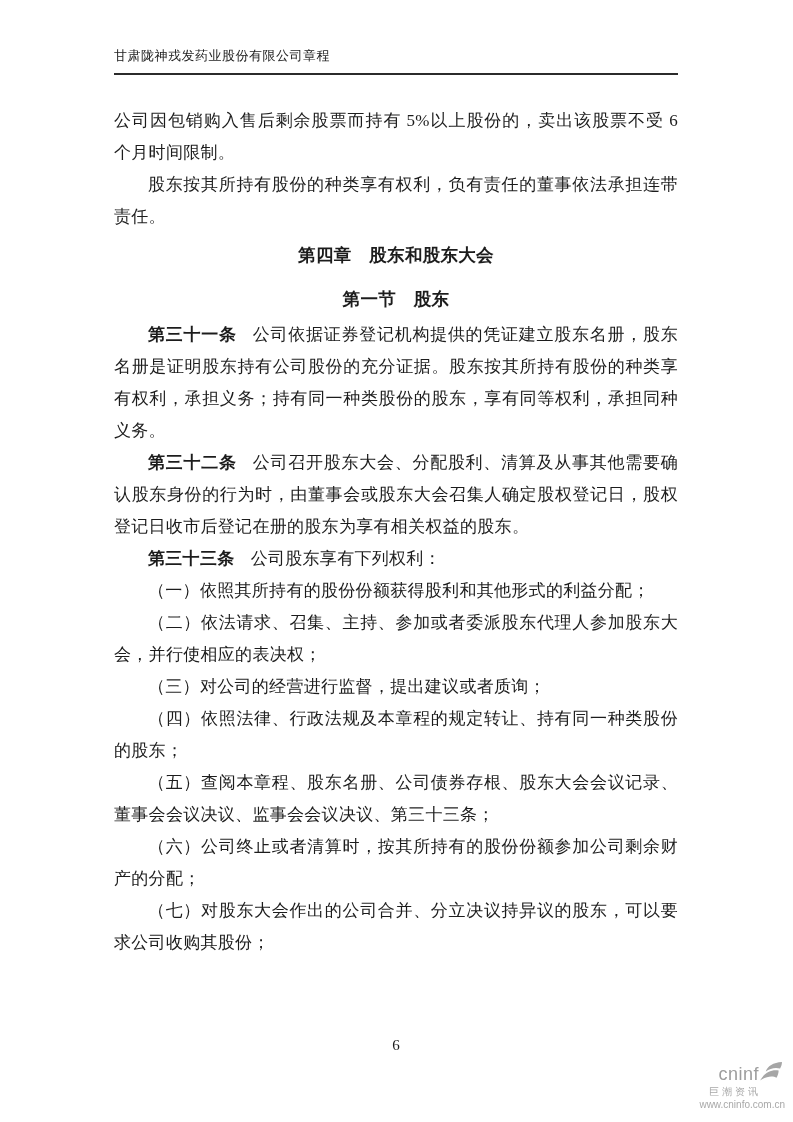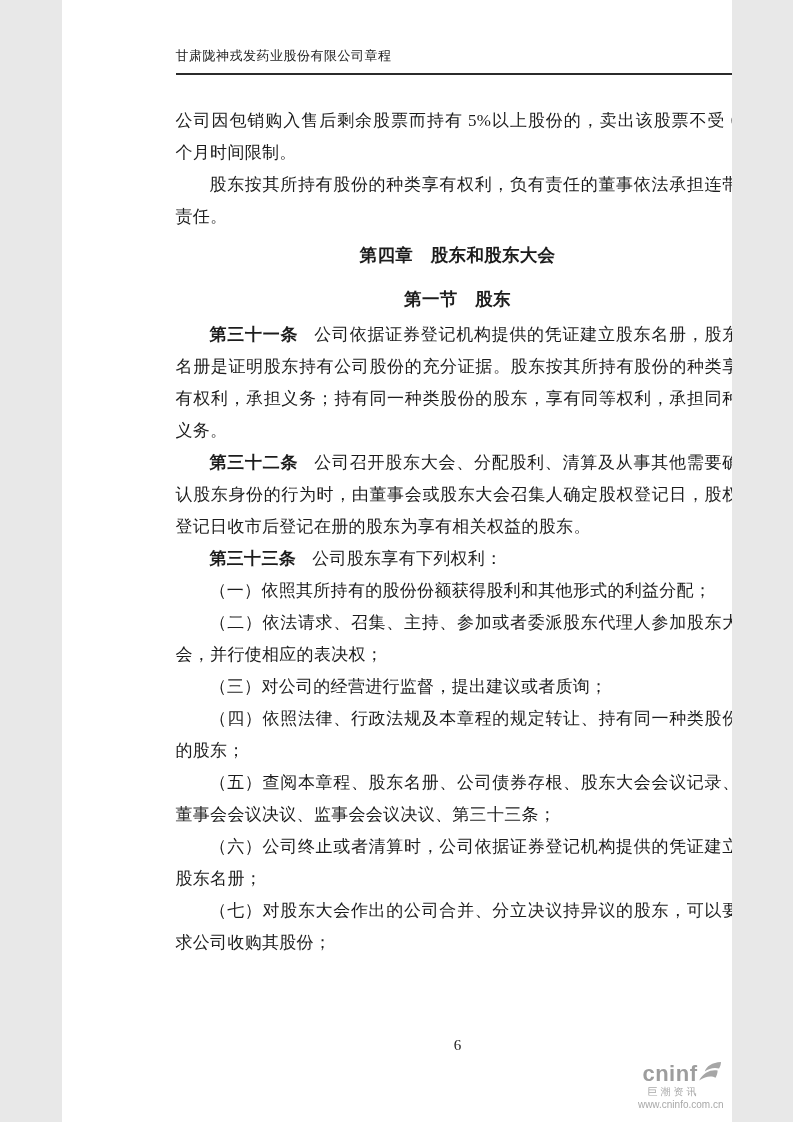--- a/index.html
+++ b/index.html
@@ -2,21 +2,21 @@
 <html><head>
 <meta charset="utf-8">
 <style>
   html, body {
     margin: 0;
     padding: 0;
     background: #e8e8e8;
   }
   .page {
     position: relative;
-    width: 670px;
+    width: 793px;
     height: 1122px;
     margin: 0 auto;
     background: #ffffff;
     font-family: "Liberation Serif", "DejaVu Serif", serif;
     color: #1c1c1c;
     overflow: hidden;
   }
   
   .doc-header {
     position: absolute;
@@ -94,22 +94,22 @@
     line-height: 1;
   }
   .logo-row1 {
     display: flex;
     align-items: center;
     justify-content: flex-end;
     gap: 1px;
     padding-right: 4px;
   }
   .logo-brand {
-    font-size: 22px;
-    font-weight: bold;
+    font-size: 18px;
+    font-weight: normal;
     letter-spacing: 0.5px;
     color: #9d9d9d;
   }
   .logo-cn {
     font-size: 10px;
     letter-spacing: 3px;
     color: #a8a8a8;
     margin-top: 2px;
     padding-right: 26px;
   }
@@ -136,21 +136,21 @@
       <p class="para chapter">第四章　股东和股东大会</p>
       <p class="para section">第一节　股东</p>
       <p class="para article after-section"><span class="article-label">第三十一条</span>公司依据证券登记机构提供的凭证建立股东名册，股东名册是证明股东持有公司股份的充分证据。股东按其所持有股份的种类享有权利，承担义务；持有同一种类股份的股东，享有同等权利，承担同种义务。</p>
       <p class="para article"><span class="article-label">第三十二条</span>公司召开股东大会、分配股利、清算及从事其他需要确认股东身份的行为时，由董事会或股东大会召集人确定股权登记日，股权登记日收市后登记在册的股东为享有相关权益的股东。</p>
       <p class="para article"><span class="article-label">第三十三条</span>公司股东享有下列权利：</p>
       <p class="para body">（一）依照其所持有的股份份额获得股利和其他形式的利益分配；</p>
       <p class="para body">（二）依法请求、召集、主持、参加或者委派股东代理人参加股东大会，并行使相应的表决权；</p>
       <p class="para body">（三）对公司的经营进行监督，提出建议或者质询；</p>
       <p class="para body">（四）依照法律、行政法规及本章程的规定转让、持有同一种类股份的股东；</p>
       <p class="para body">（五）查阅本章程、股东名册、公司债券存根、股东大会会议记录、董事会会议决议、监事会会议决议、第三十三条；</p>
-      <p class="para body">（六）公司终止或者清算时，公司依据证券登记机构提供的凭证建立股东名册；</p>
+      <p class="para body">（六）公司终止或者清算时，按其所持有的股份份额参加公司剩余财产的分配；</p>
       <p class="para body">（七）对股东大会作出的公司合并、分立决议持异议的股东，可以要求公司收购其股份；</p>
     </div>
 
   <div class="doc-footer">
     <span class="page-number">6</span>
   </div>
 
   <div class="cninfo-logo">
     <div class="logo-row1">
       <span class="logo-brand">cninf</span>

